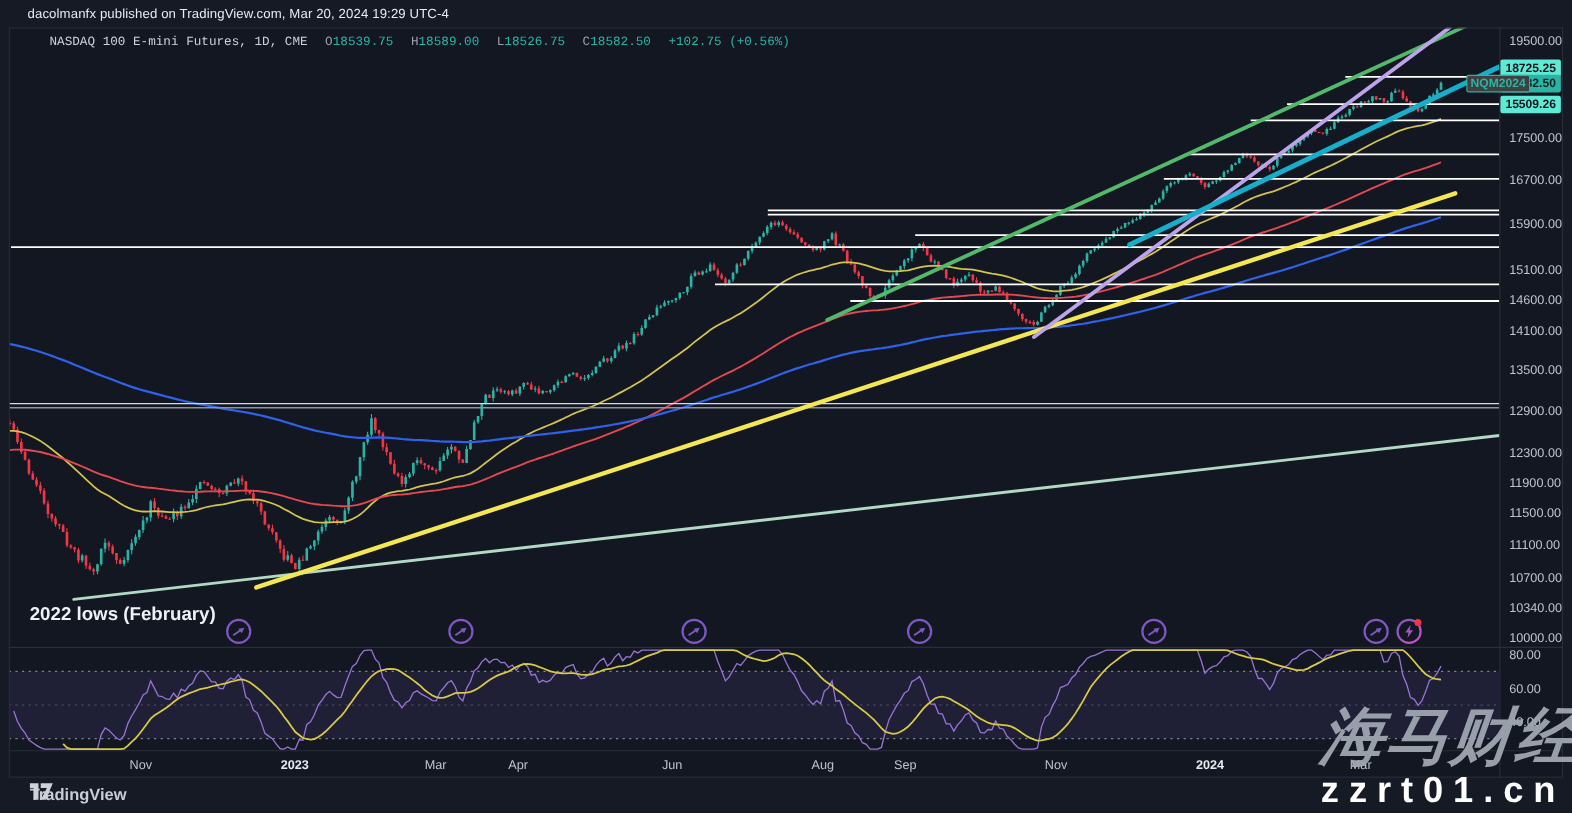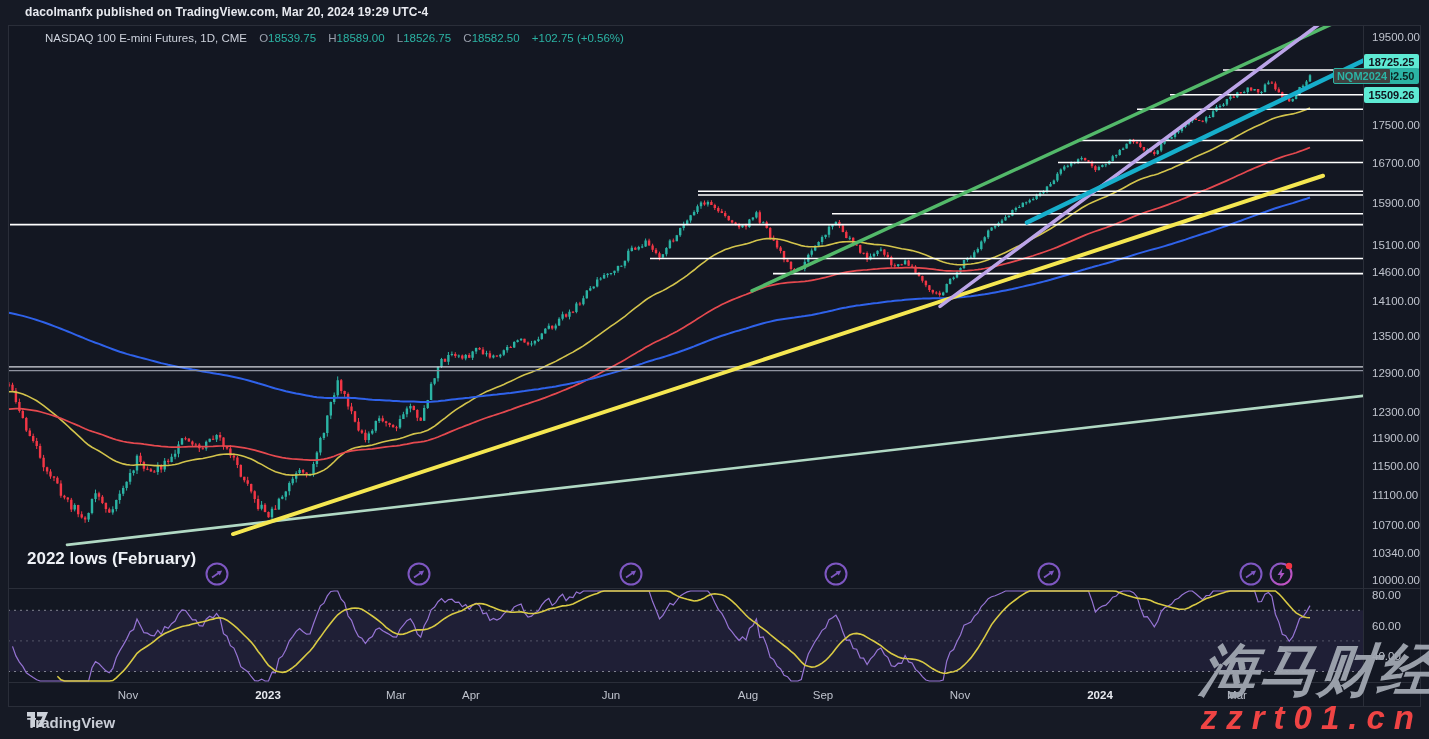--- a/index.html
+++ b/index.html
@@ -1,37 +1,37 @@
 <!DOCTYPE html>
 <html><head>
 <meta charset="utf-8">
 <style>
   html,body{margin:0;padding:0;background:#10141d;}
   .page{position:relative;width:1429px;height:739px;background:#161a25;overflow:hidden;
         font-family:"Liberation Sans","DejaVu Sans",sans-serif;}
   svg{position:absolute;left:0;top:0;}
   .publish-bar{position:absolute;left:25px;top:0;height:25px;line-height:25px;
-    font-size:12px;font-weight:700;color:#e8eaf0;letter-spacing:.1px;white-space:nowrap;}
-  .symbol-line{position:absolute;left:45px;top:32px;font-size:11.5px;color:#cdd2dc;white-space:nowrap;}
+    font-size:12px;font-weight:400;color:#e8eaf0;letter-spacing:.1px;white-space:nowrap;}
+  .symbol-line{position:absolute;left:45px;top:32px;font-size:11.5px;color:#cdd2dc;white-space:nowrap;font-family:Liberation Mono, monospace;}
   .symbol-line .lbl{color:#9aa0ad;margin-left:9px;}
   .symbol-line .val{color:#2bb3a4;}
   .symbol-line .chg{margin-left:9px;color:#2bb3a4;}
   .annotation{position:absolute;left:27px;top:549px;font-size:17px;font-weight:700;color:#eef1f6;}
   .pbadge{position:absolute;left:1364px;width:55px;height:16px;line-height:16px;text-align:center;
     font-size:11px;font-weight:700;border-radius:2px;}
   .pbadge.w{background:#5eead4;color:#10141d;}
   .pbadge.t{background:#2bb3a4;color:#0b2622;}
   .nqm-tag{position:absolute;left:1302px;width:56px;height:14px;line-height:14px;text-align:center;
     font-size:11px;font-weight:700;color:#2bb3a4;background:#404040;border:1px solid #2bb3a4;border-radius:2px;margin-left:31px;}
   .footer{position:absolute;left:27px;top:711px;height:22px;display:flex;align-items:center;gap:8px;}
   .footer .brand{font-size:15px;font-weight:600;color:#c9cdd6;}
   .wm-cn{position:absolute;right:-8px;bottom:40px;font-size:57px;font-weight:800;font-style:italic;
     color:rgba(160,166,177,.95);white-space:nowrap;transform:skewX(-6deg);letter-spacing:2px;line-height:1;}
-  .wm-url{position:absolute;right:6px;bottom:5px;font-size:33px;font-weight:800;font-style:italic;
-    color:#ef4444;letter-spacing:9px;line-height:1;}
+  .wm-url{position:absolute;right:6px;bottom:5px;font-size:33px;font-weight:800;
+    color:#ffffff;letter-spacing:9px;line-height:1;}
 </style>
 </head>
 <body>
 
 <div class="page">
 
   <div class="publish-bar">dacolmanfx published on TradingView.com, Mar 20, 2024 19:29 UTC-4</div>
 
   <svg id="chart" width="1429" height="739">
       <rect x="8" y="25" width="1413" height="682" fill="#131722"></rect>

